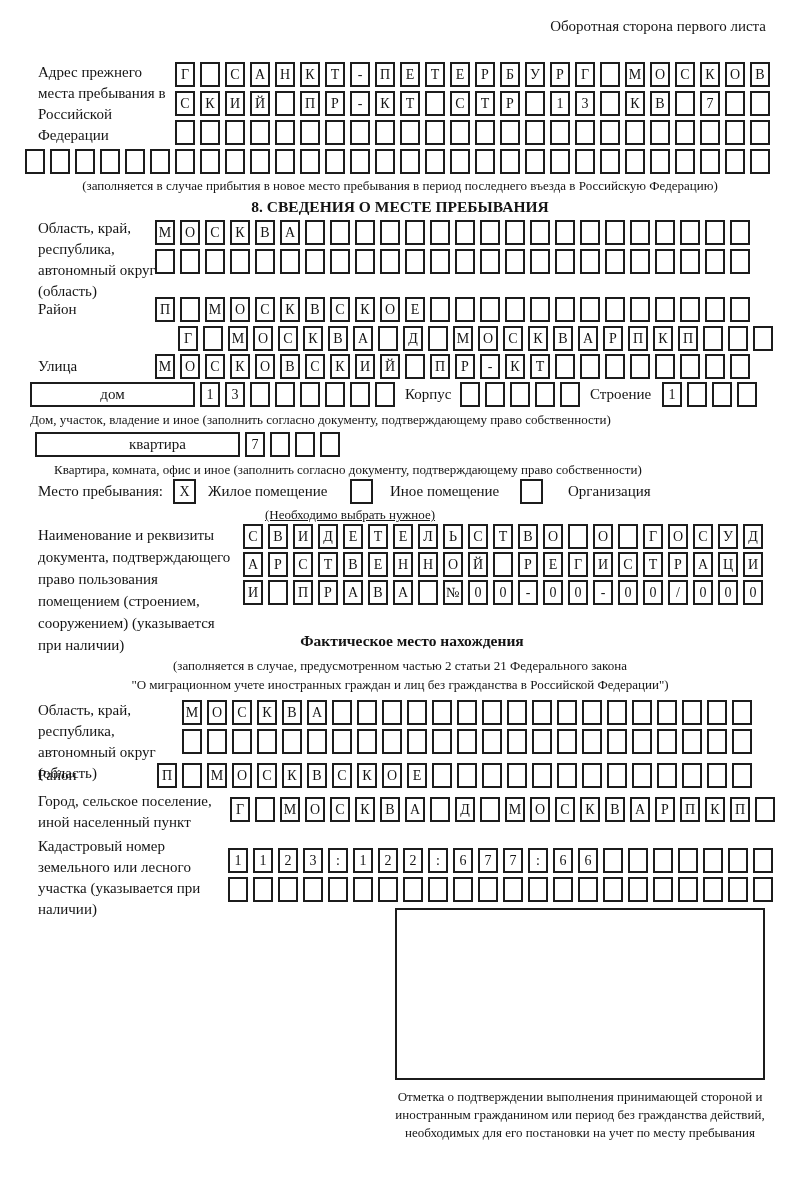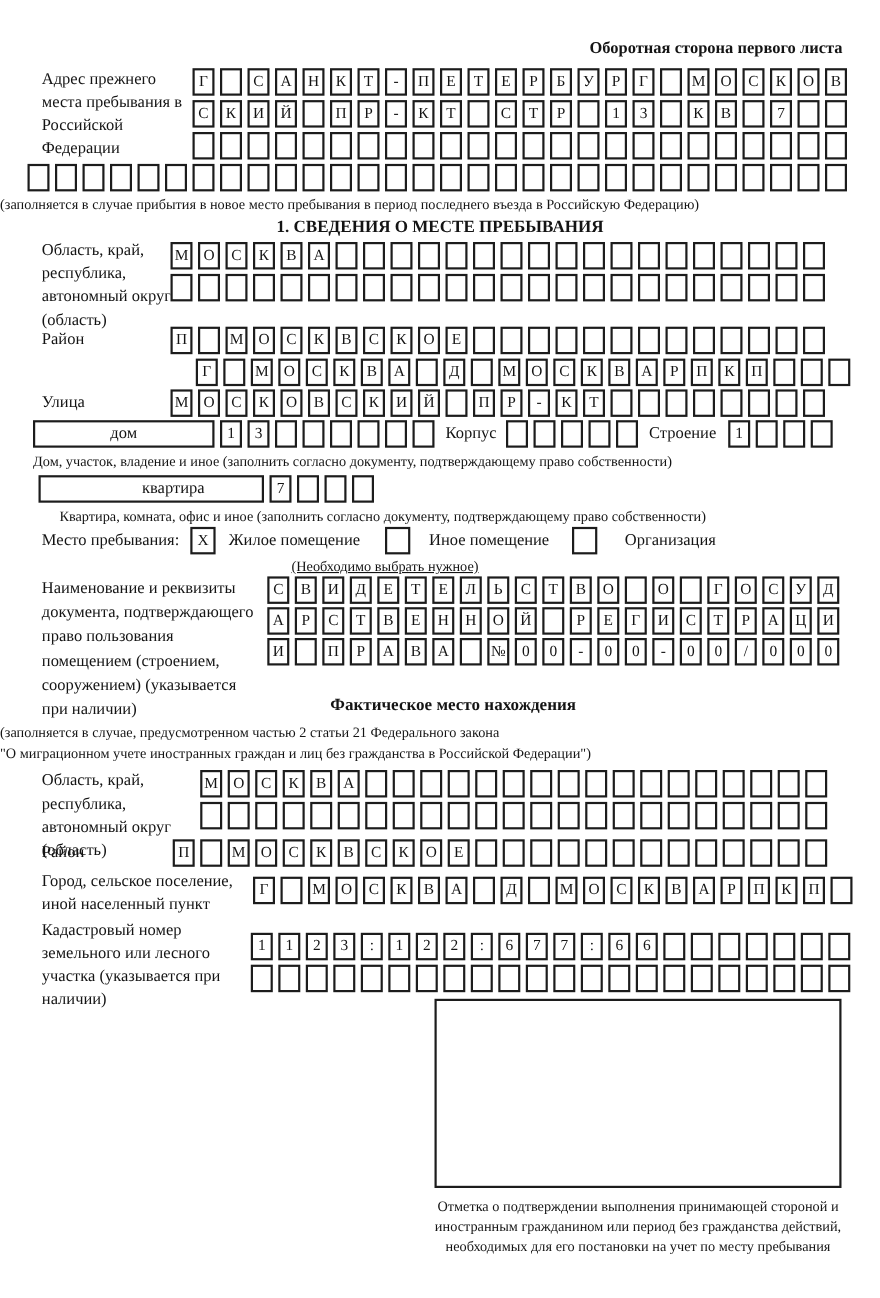--- a/index.html
+++ b/index.html
@@ -9,29 +9,29 @@
   .cap{position:absolute;font-size:13px;line-height:17px;}
   .row{position:absolute;display:flex;gap:5px;}
   .cell{width:20px;height:25px;border:2px solid #1c1c1c;box-sizing:border-box;
         display:flex;align-items:center;justify-content:center;
         font-size:14px;line-height:1;background:#fff;flex:0 0 auto;}
   .cb{width:23px;height:25px;border:2px solid #1c1c1c;box-sizing:border-box;
       display:flex;align-items:center;justify-content:center;font-size:14px;background:#fff;}
   .longbox{position:absolute;height:25px;border:2px solid #1c1c1c;box-sizing:border-box;
            display:flex;align-items:center;justify-content:center;font-size:15px;background:#fff;}
   .title{position:absolute;left:0;width:100%;text-align:center;font-weight:bold;font-size:15.5px;}
-  .center-cap{position:absolute;left:0;width:100%;font-size:13px;}
+  .center-cap{position:absolute;left:0;width:100%;text-align:center;font-size:13px;}
   .stampbox{position:absolute;border:2px solid #1c1c1c;background:#fff;box-sizing:border-box;}
 </style>
 </head>
 <body>
 
 <div id="page">
 
-  <div class="lbl" style="right:34px;top:34px;text-align:right;font-weight:bold;">Оборотная сторона первого листа</div>
+  <div class="lbl" style="right:34px;top:16px;text-align:right;">Оборотная сторона первого листа</div>
 
   <div class="lbl" style="left:38px;top:62px;width:140px;">Адрес прежнего места пребывания в Российской Федерации</div>
   <div class="row" style="left:175px;top:62px;">
       <span class="cell">Г</span>
       <span class="cell"></span>
       <span class="cell">С</span>
       <span class="cell">А</span>
       <span class="cell">Н</span>
       <span class="cell">К</span>
       <span class="cell">Т</span>
@@ -132,21 +132,21 @@
       <span class="cell"></span>
       <span class="cell"></span>
       <span class="cell"></span>
       <span class="cell"></span>
       <span class="cell"></span>
       <span class="cell"></span>
       <span class="cell"></span>
     </div>
   <div class="center-cap" style="top:178px;">(заполняется в случае прибытия в новое место пребывания в период последнего въезда в Российскую Федерацию)</div>
 
-  <div class="title" style="top:198px;">1. СВЕДЕНИЯ О МЕСТЕ ПРЕБЫВАНИЯ</div>
+  <div class="title" style="top:198px;">8. СВЕДЕНИЯ О МЕСТЕ ПРЕБЫВАНИЯ</div>
 
   <div class="lbl" style="left:38px;top:218px;width:118px;">Область, край, республика, автономный округ (область)</div>
   <div class="row" style="left:155px;top:220px;">
       <span class="cell">М</span>
       <span class="cell">О</span>
       <span class="cell">С</span>
       <span class="cell">К</span>
       <span class="cell">В</span>
       <span class="cell">А</span>
       <span class="cell"></span>

